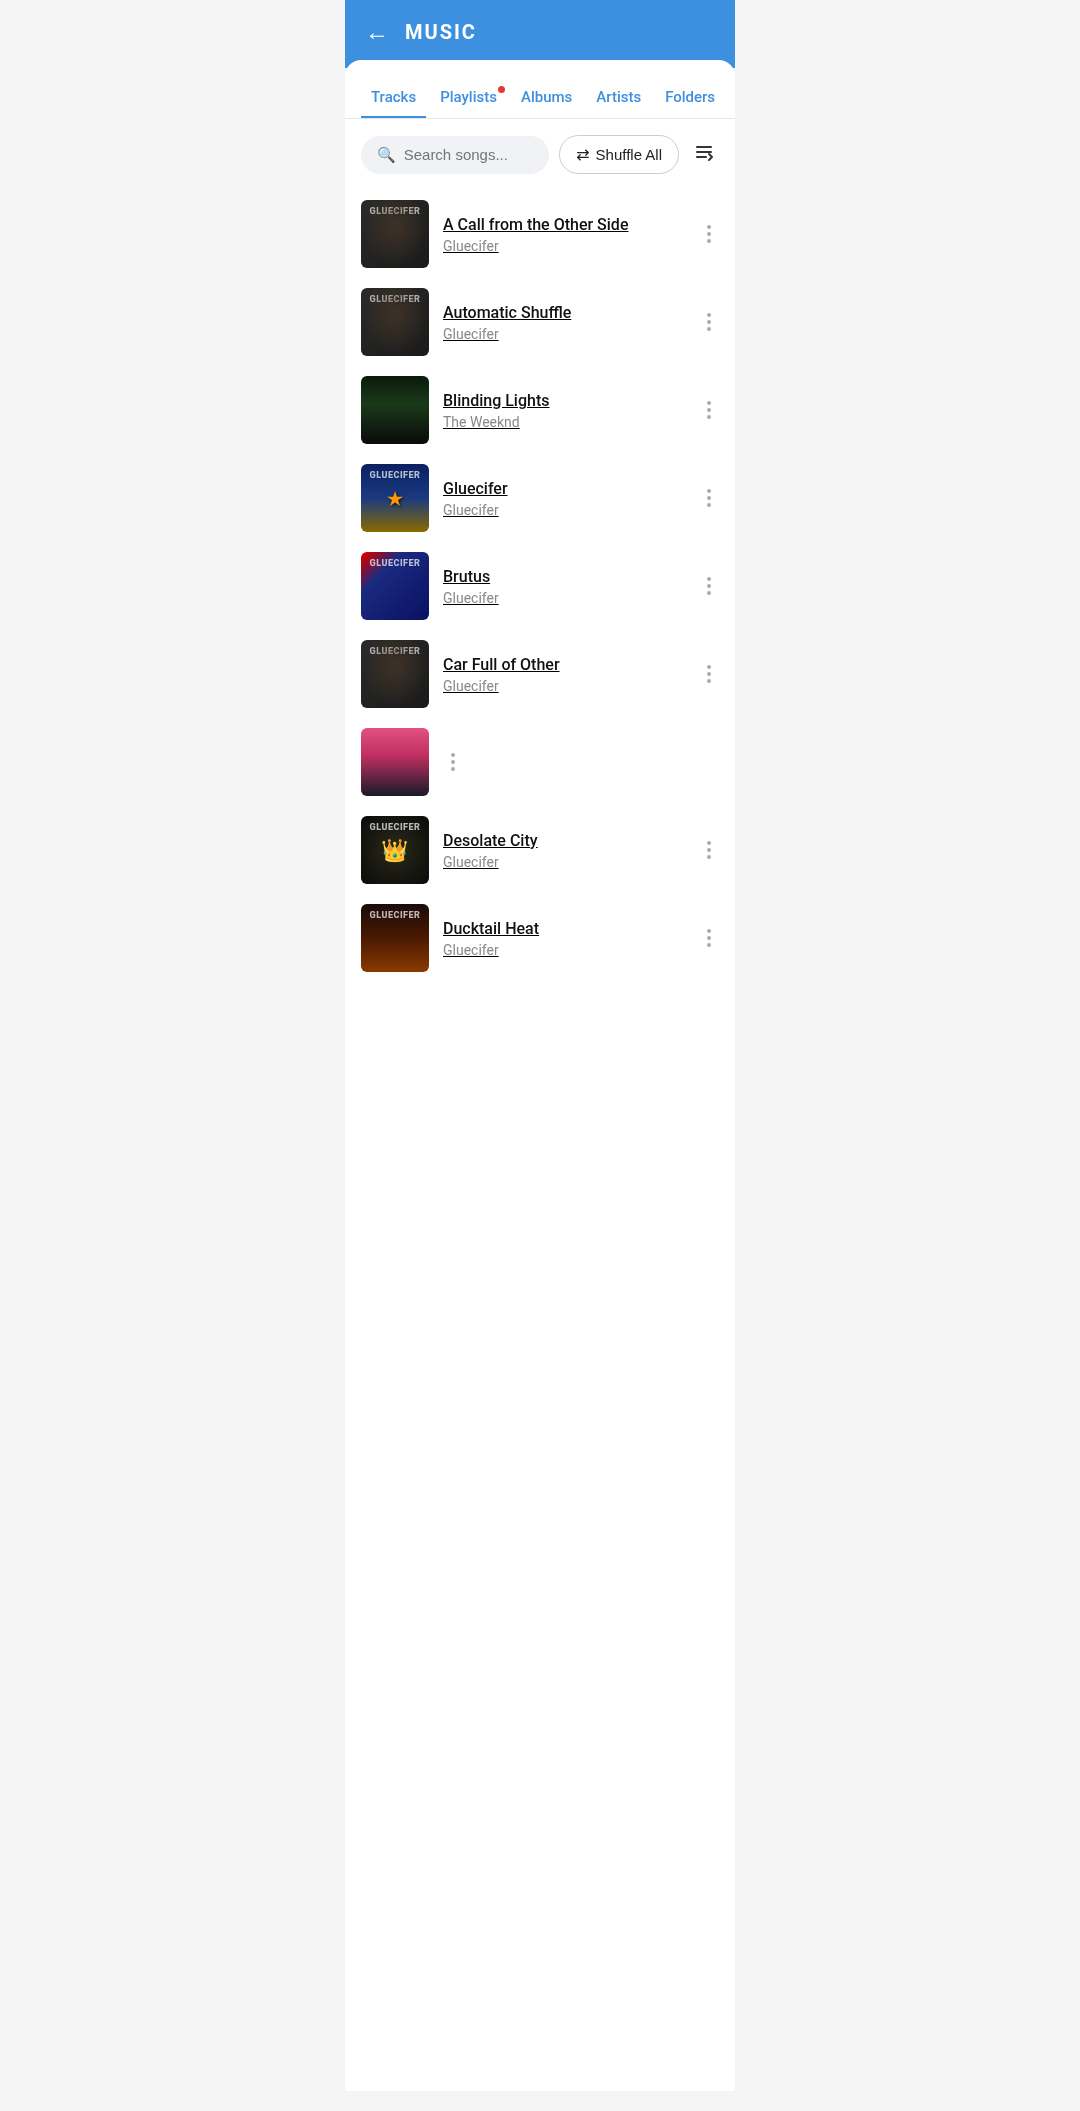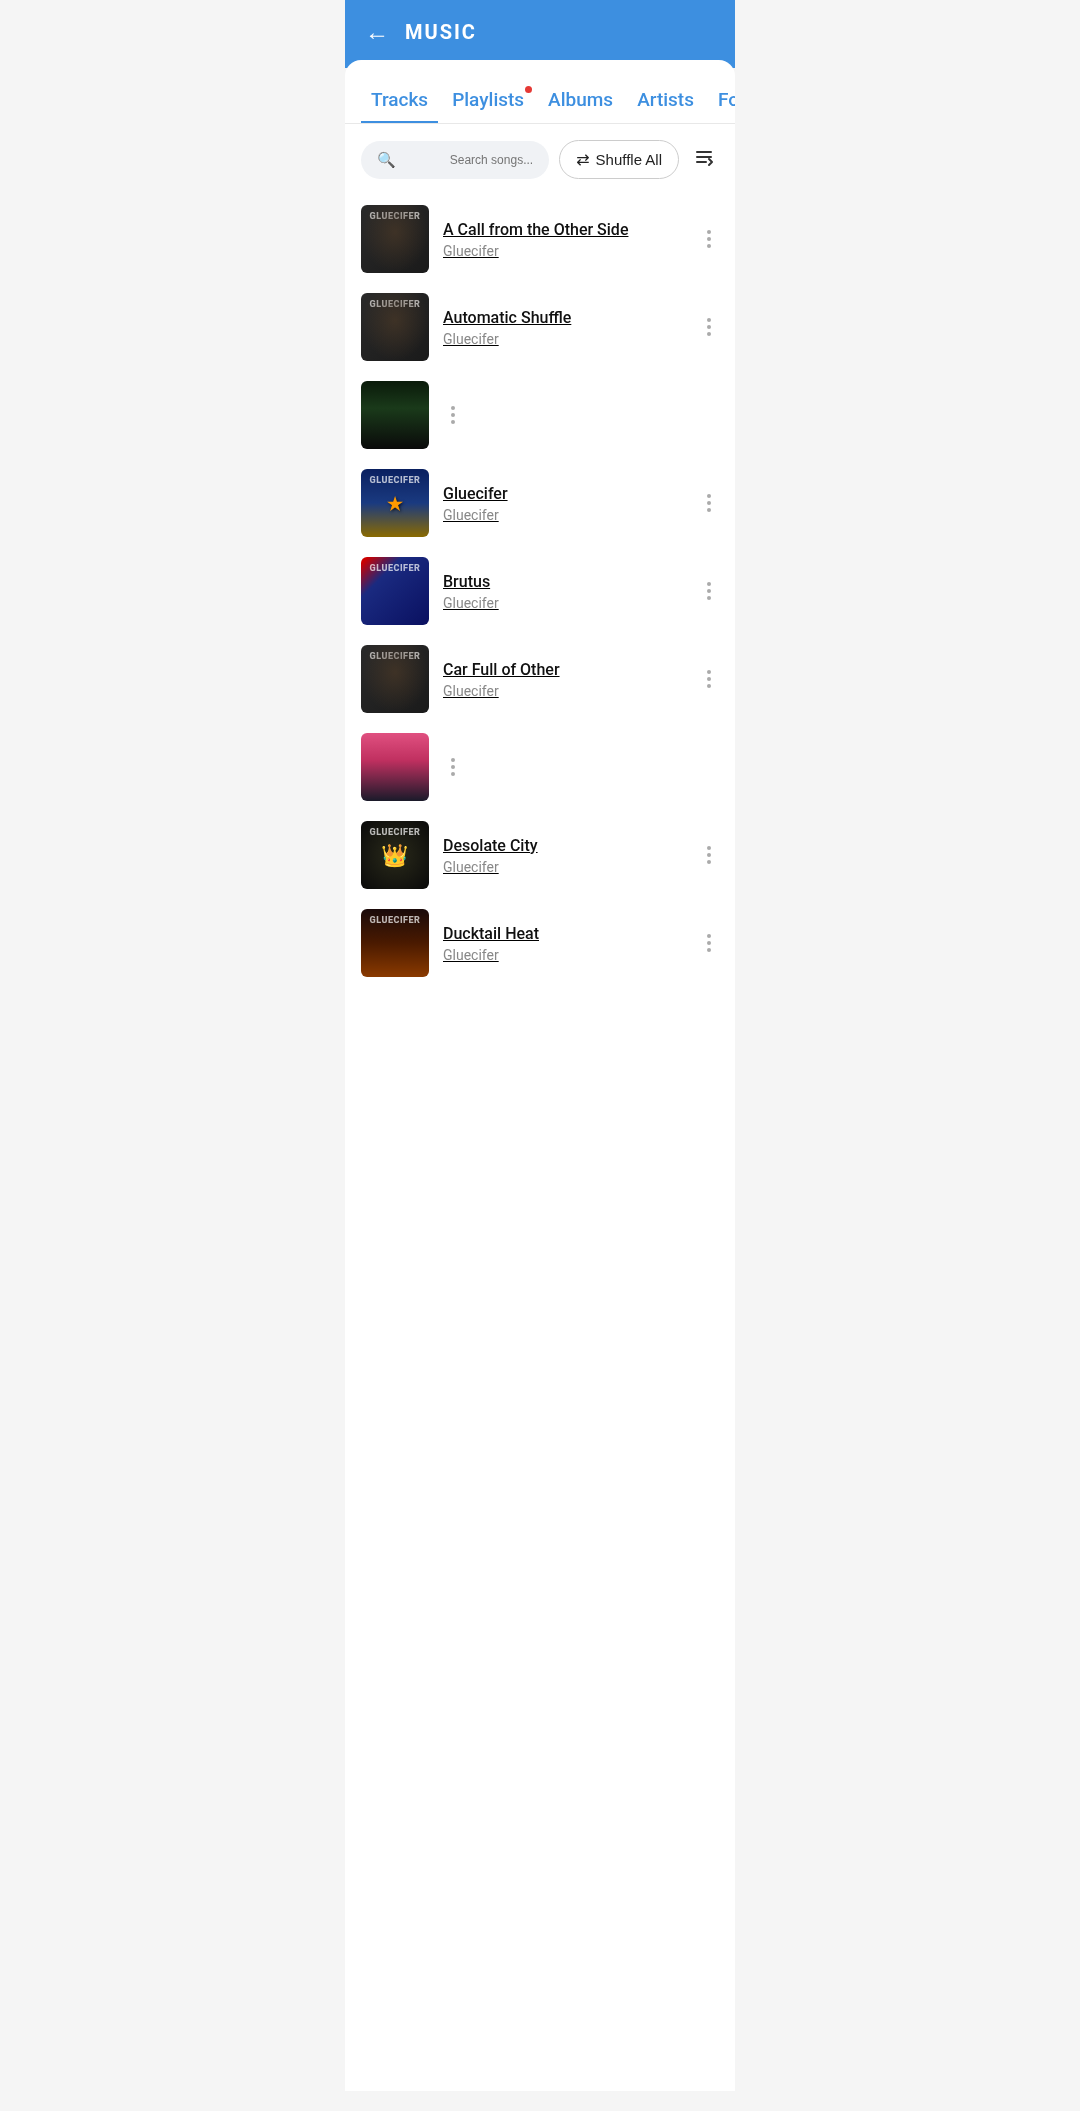--- a/index.html
+++ b/index.html
@@ -49,21 +49,21 @@
     .tabs {
       display: flex;
       padding: 16px 16px 0 16px;
       gap: 0;
       border-bottom: 1px solid #e8e8e8;
       overflow-x: auto;
     }
 
     .tab {
       padding: 12px 10px 10px 10px;
-      font-size: 19px;
+      font-size: 15px;
       font-weight: 500;
       color: #3d8fe0;
       cursor: pointer;
       white-space: nowrap;
       border-bottom: 2.5px solid transparent;
       position: relative;
       margin-right: 4px;
       text-align: right;
     }
 
@@ -100,25 +100,24 @@
     }
 
     .search-icon {
       color: #888;
       font-size: 15px;
     }
 
     .search-input {
       border: none;
       background: transparent;
-      font-size: 12px;
+      font-size: 15px;
       color: #0c4a6e;
       outline: none;
       width: 100%;
-      text-align: right;
     }
 
     .shuffle-btn {
       display: flex;
       align-items: center;
       gap: 6px;
       border: 1.5px solid #ccc;
       border-radius: 24px;
       padding: 9px 16px;
       font-size: 15px;
@@ -333,20 +332,24 @@
       <div class="more-btn">
         <div class="dot"></div>
         <div class="dot"></div>
         <div class="dot"></div>
       </div>
     </div>
       <div class="track-item">
       <div class="album-art art-weeknd-img">
         
       </div>
+      <div class="track-info">
+        <div class="track-name">Blinding Lights</div>
+        <div class="track-artist">The Weeknd</div>
+      </div>
       <div class="more-btn">
         <div class="dot"></div>
         <div class="dot"></div>
         <div class="dot"></div>
       </div>
     </div>
       <div class="track-item">
       <div class="album-art art-star-bg">
         <span class="art-text">GLUECIFER</span>
           <span class="art-center-text">★</span>

